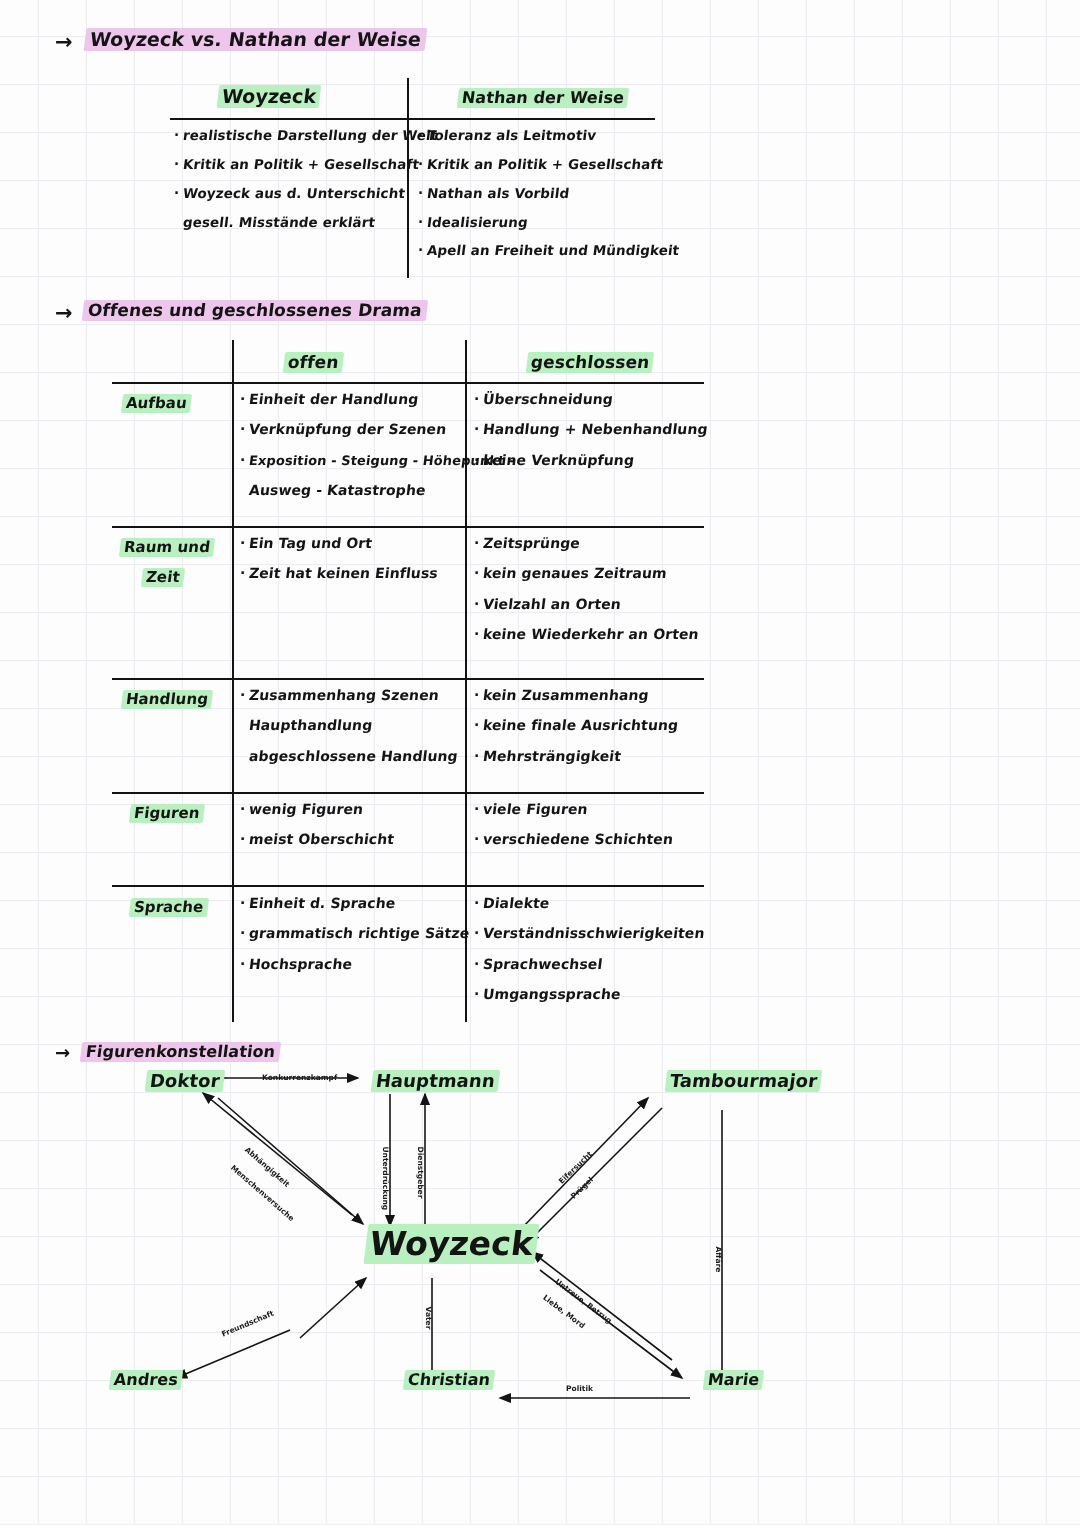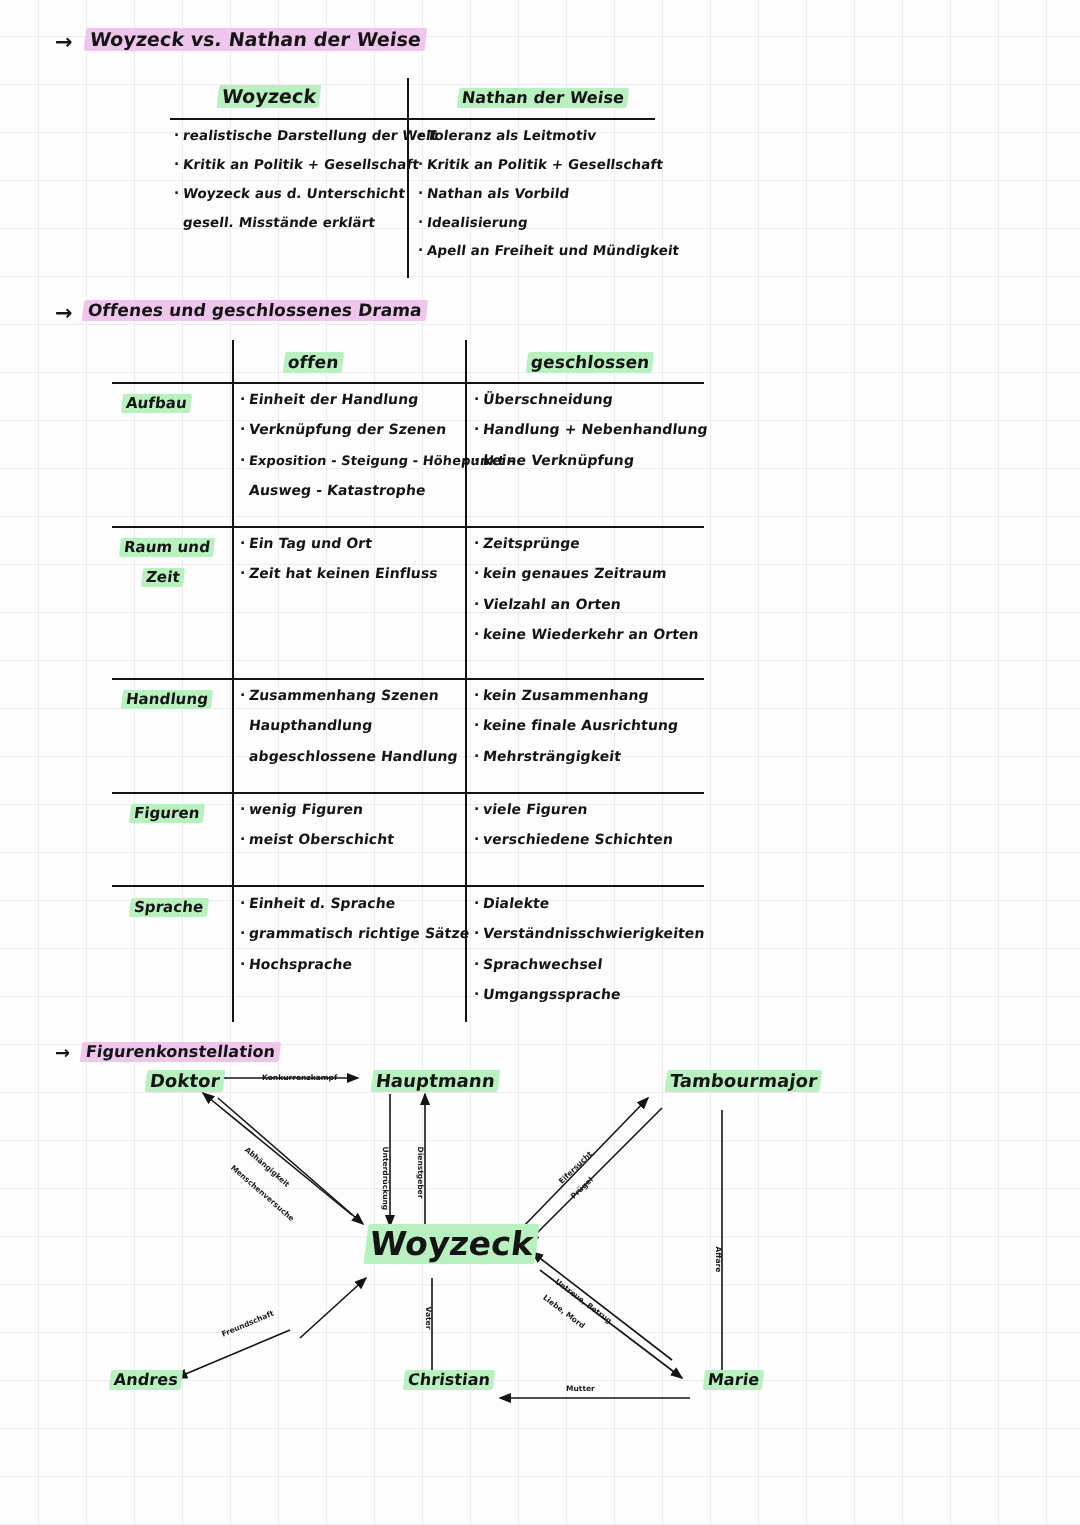--- a/index.html
+++ b/index.html
@@ -304,14 +304,14 @@
   <div class="edge-label" style="left:232px; top:132px; transform:rotate(41deg);">Menschenversuche</div>
   <div class="edge-label" style="left:385px; top:112px; transform:rotate(90deg);">Unterdrückung</div>
   <div class="edge-label" style="left:420px; top:112px; transform:rotate(90deg);">Dienstgeber</div>
   <div class="edge-label" style="left:560px; top:148px; transform:rotate(-44deg);">Eifersucht</div>
   <div class="edge-label" style="left:572px; top:163px; transform:rotate(-44deg);">Prügel</div>
   <div class="edge-label" style="left:556px; top:246px; transform:rotate(37deg);">Untreue, Betrug</div>
   <div class="edge-label" style="left:544px; top:262px; transform:rotate(37deg);">Liebe, Mord</div>
   <div class="edge-label" style="left:222px; top:300px; transform:rotate(-23deg);">Freundschaft</div>
   <div class="edge-label" style="left:428px; top:272px; transform:rotate(90deg);">Vater</div>
   <div class="edge-label" style="left:718px; top:212px; transform:rotate(90deg);">Affäre</div>
-  <div class="edge-label" style="left:566px; top:354px;">Mutter</div>
+  <div class="edge-label" style="left:566px; top:354px;">Politik</div>
 </div>
 
 </body></html>

